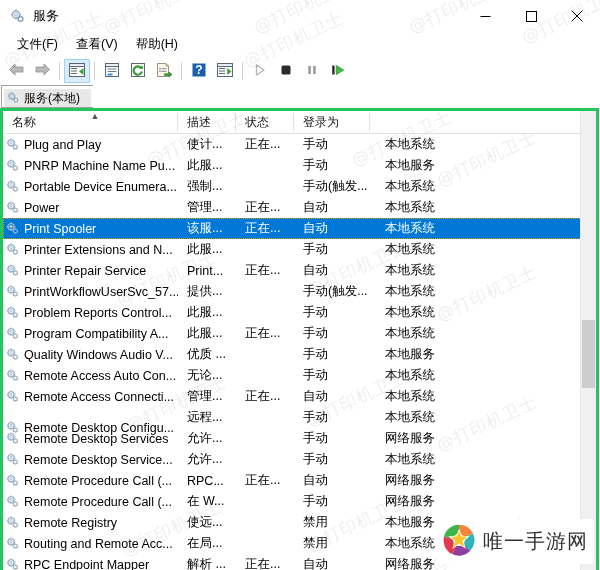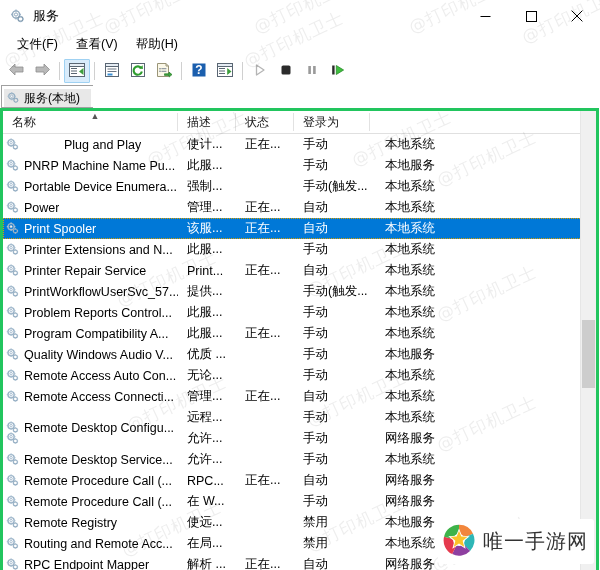--- a/index.html
+++ b/index.html
@@ -308,21 +308,21 @@
           <span>状态</span>
         </div>
         <div class="hcell" style="width:76px">
           <span>登录为</span>
         </div>
         <div class="hcell" style="flex:1"></div>
       </div>
 
       <div class="lv-body" id="rows-host">
           <div class="row">
-            <div class="cell name" style="width: 175px; gap: 40px;">
+            <div class="cell name" style="width: 175px;">
               <span class="svc-ico"><svg width="15" height="15" viewBox="0 0 16 16">
                   <circle cx="6.5" cy="6" r="3.3" fill="none" stroke="#9ab3c8" stroke-width="1.4"></circle>
                   <circle cx="6.5" cy="6" r="1.3" fill="#fff" stroke="#9ab3c8" stroke-width="0.9"></circle>
                   <g fill="#aac0d1">
                     <rect x="5.8" y="1.5" width="1.4" height="1.7"></rect>
                     <rect x="5.8" y="8.8" width="1.4" height="1.7"></rect>
                     <rect x="1.9" y="5.3" width="1.7" height="1.4"></rect>
                     <rect x="9.4" y="5.3" width="1.7" height="1.4"></rect>
                   </g>
                   <circle cx="11.1" cy="10.6" r="2.1" fill="none" stroke="#8fa9bf" stroke-width="1.2"></circle>
@@ -690,20 +690,21 @@
                     <rect x="9.4" y="5.3" width="1.7" height="1.4"></rect>
                   </g>
                   <circle cx="11.1" cy="10.6" r="2.1" fill="none" stroke="#8fa9bf" stroke-width="1.2"></circle>
                   <g fill="#aac0d1">
                     <rect x="10.5" y="7.8" width="1.2" height="1.3"></rect>
                     <rect x="10.5" y="12.1" width="1.2" height="1.3"></rect>
                     <rect x="8.2" y="10" width="1.3" height="1.2"></rect>
                     <rect x="12.7" y="10" width="1.3" height="1.2"></rect>
                   </g>
                 </svg></span>
+              <span class="nm">Remote Desktop Services</span>
             </div>
             <div class="cell" style="width: 58px;">允许...</div>
             <div class="cell" style="width: 58px;"></div>
             <div class="cell" style="width: 82px;">手动</div>
             <div class="cell" style="width: 76px;">网络服务</div>
           </div>
           <div class="row">
             <div class="cell name" style="width: 175px;">
               <span class="svc-ico"><svg width="15" height="15" viewBox="0 0 16 16">
                   <circle cx="6.5" cy="6" r="3.3" fill="none" stroke="#9ab3c8" stroke-width="1.4"></circle>

